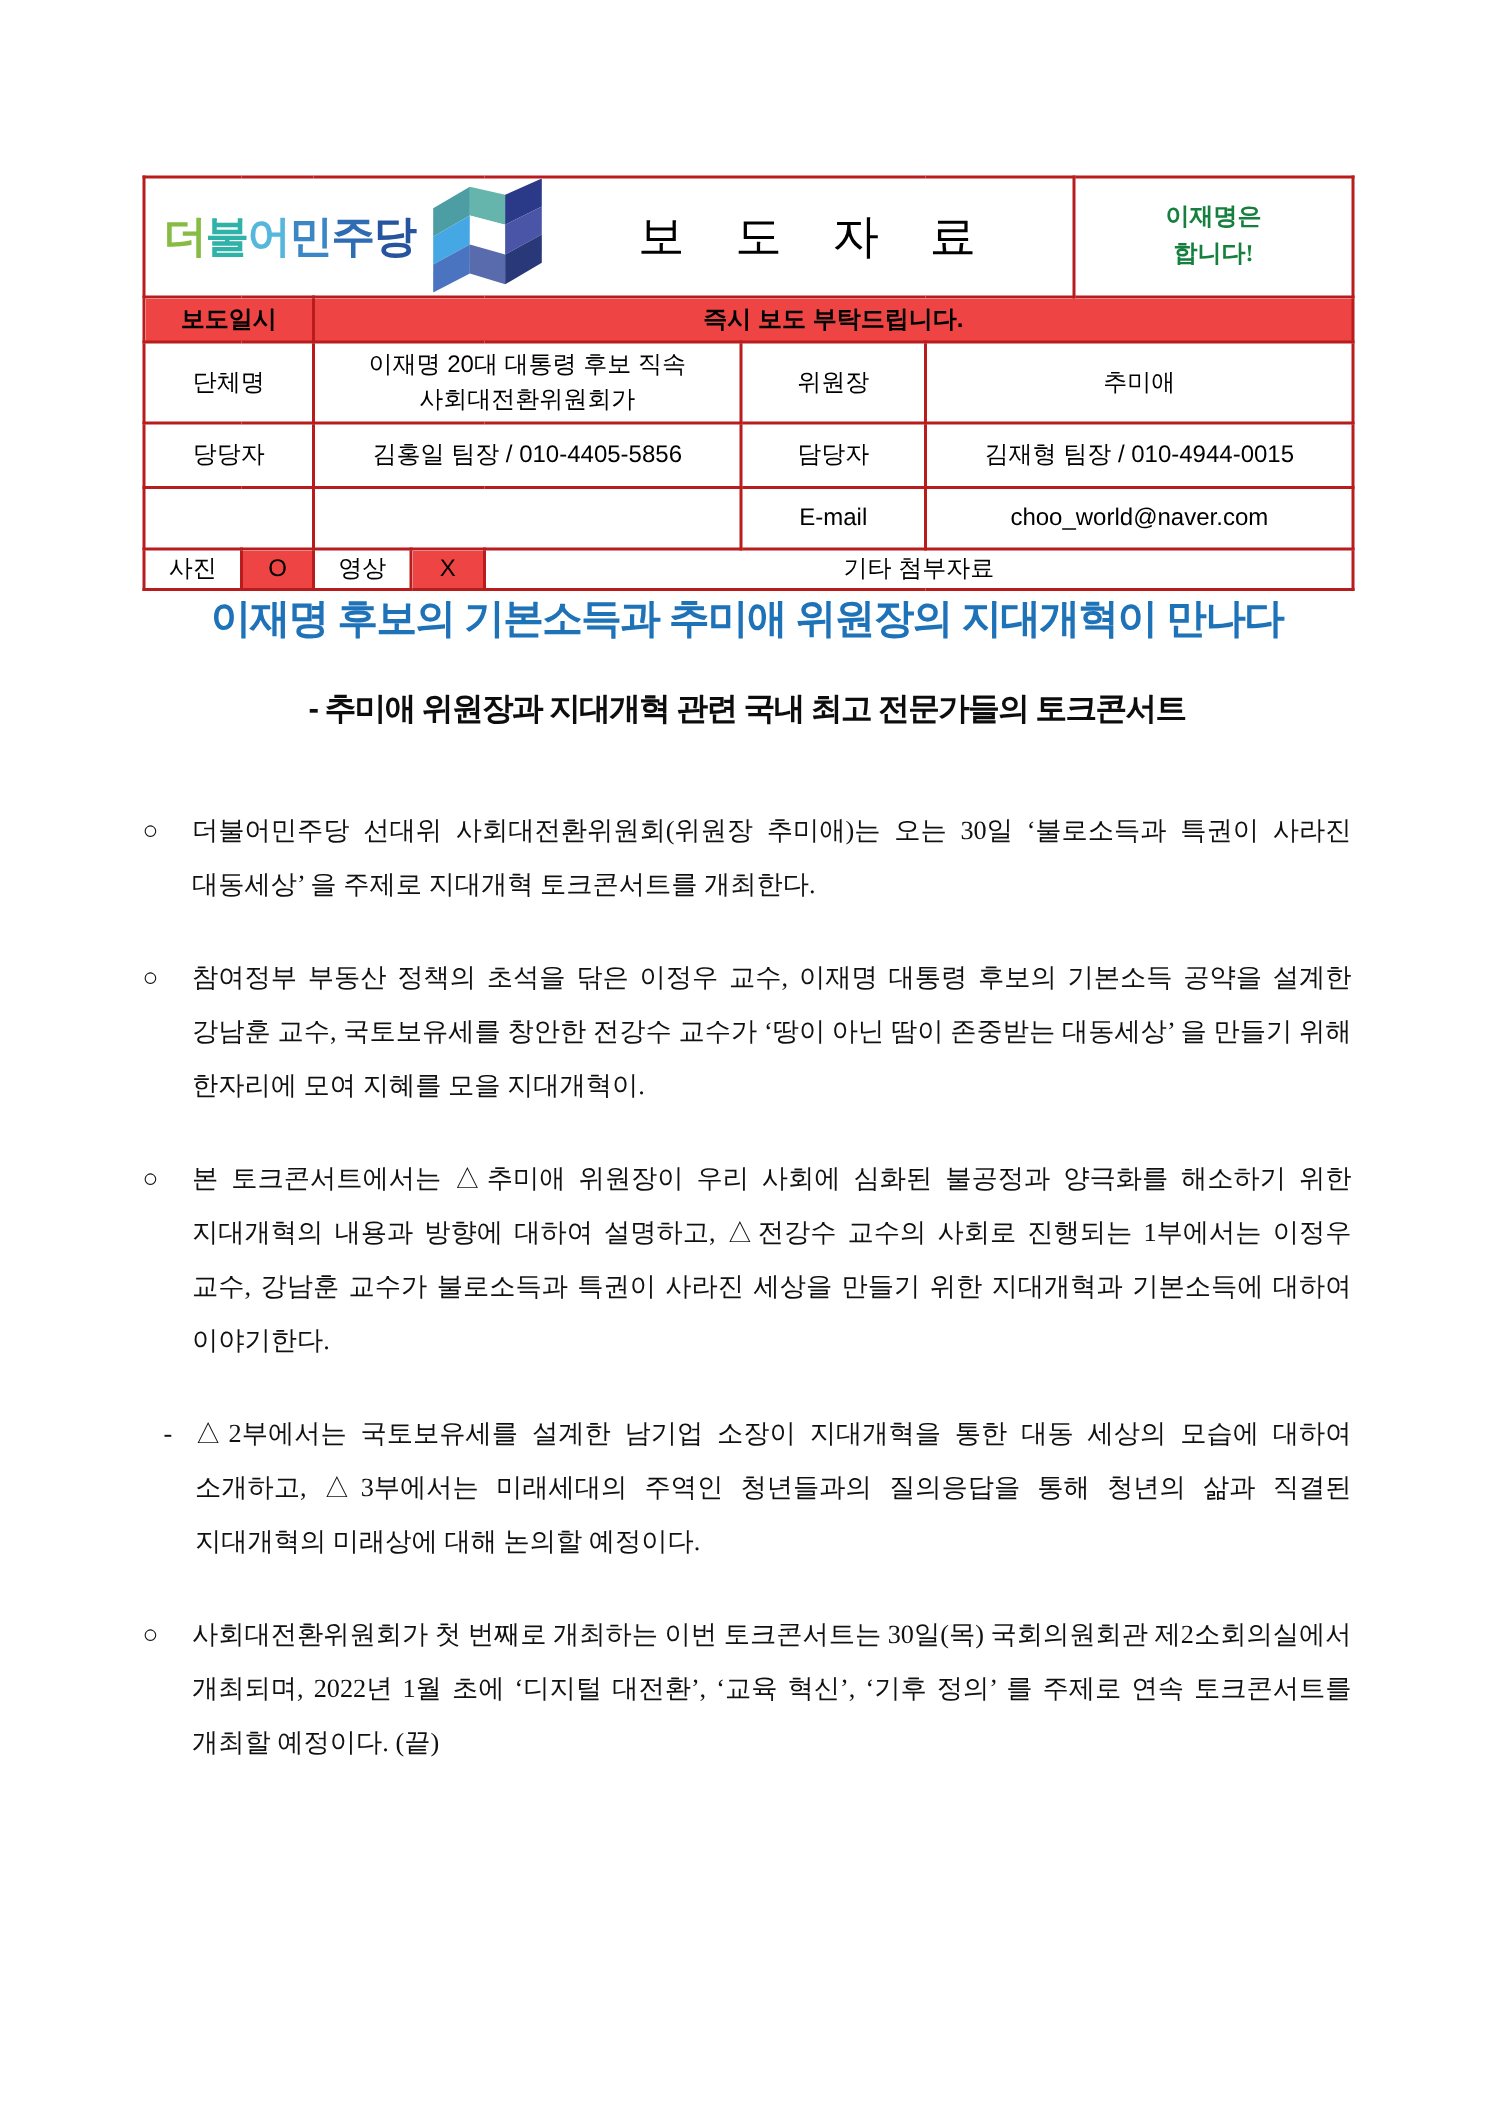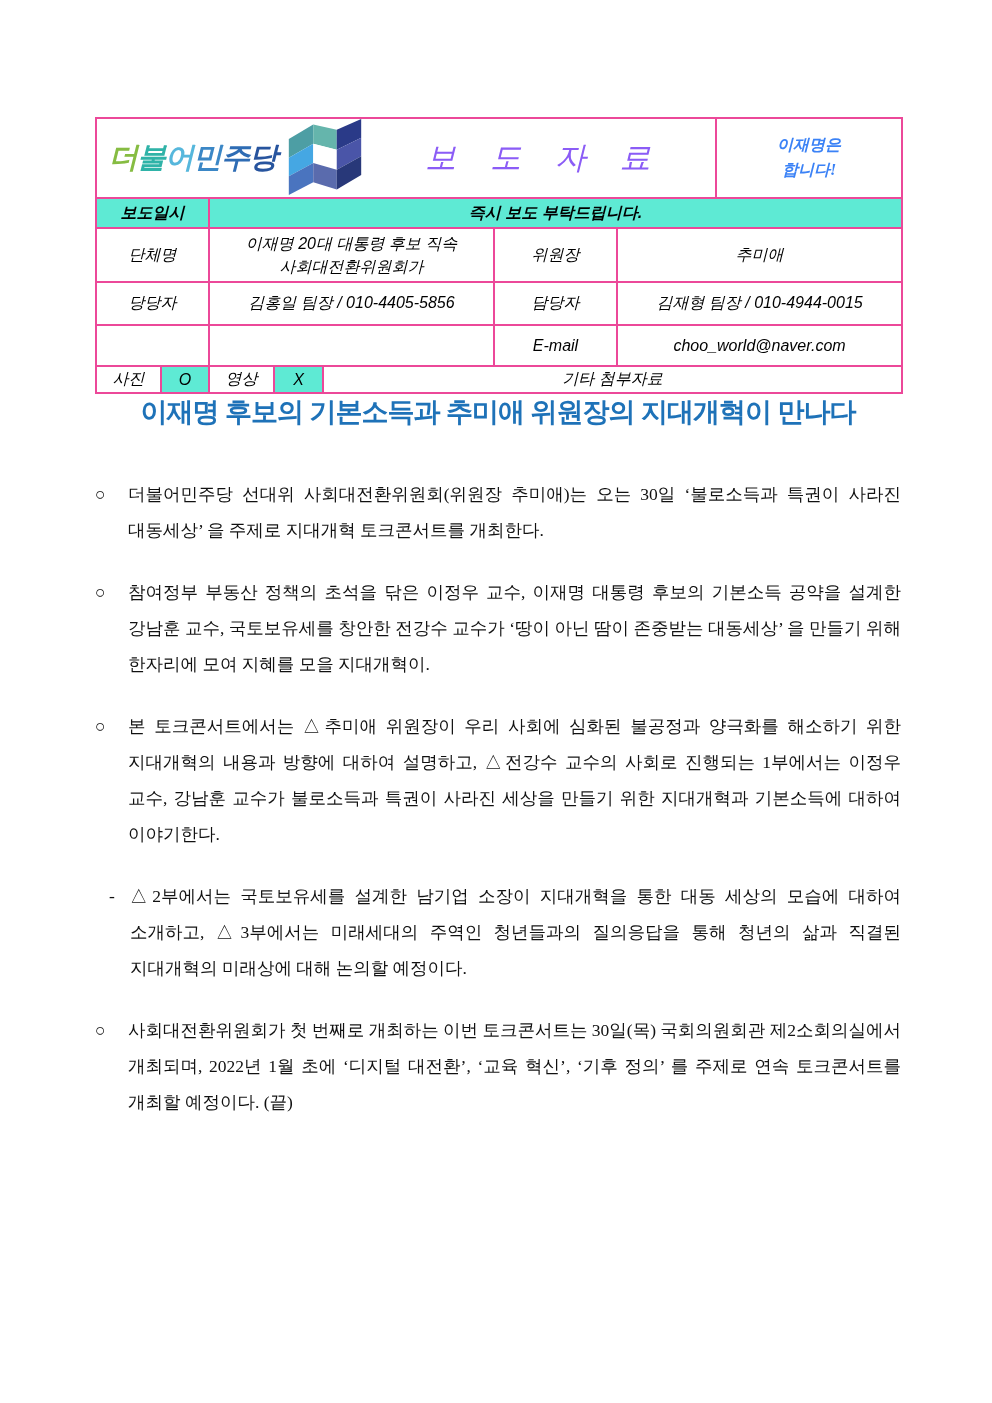--- a/index.html
+++ b/index.html
@@ -8,44 +8,44 @@
     width: 992px; min-height: 1403px; margin: 0 auto; position: relative;
     font-family: "Liberation Sans", sans-serif; color: #000;
   }
   .content { width: 806px; margin-left: 95px; padding-top: 117px; }
 
   
   table.info-table {
     width: 806px; border-collapse: collapse; table-layout: fixed;
   }
   table.info-table td {
-    border: 2px solid #ec4899; font-size: 16px; text-align: center;
-    vertical-align: middle; padding: 2px 4px; overflow: hidden; font-style: italic;
+    border: 2px solid #b91c1c; font-size: 16px; text-align: center;
+    vertical-align: middle; padding: 2px 4px; overflow: hidden;
   }
   .logo-title-cell { height: 76px; }
   .logo-title-wrap { display: flex; align-items: center; width: 100%; }
   .party-logo { display: flex; align-items: center; padding-left: 8px; flex: 0 0 auto; }
   .party-name { font-size: 29px; font-weight: bold; letter-spacing: -1px; white-space: nowrap; }
   .party-name .l0 { color: #86bc42; }
   .party-name .l1 { color: #2fb3a8; }
   .party-name .l2 { color: #56b7dc; }
   .party-name .l3 { color: #3b87c6; }
   .party-name .l4 { color: #2e6cb4; }
   .party-name .l5 { color: #27549e; }
   .flag-wrap { margin-left: 8px; margin-top: -2px; line-height: 0; }
   .doc-type {
     flex: 1 1 auto; text-align: center;
-    font-family: "Liberation Serif", serif; font-size: 31px; color: #8b5cf6;
+    font-family: "Liberation Serif", serif; font-size: 31px; color: #000000;
     letter-spacing: 0.42em; text-indent: 0.42em; white-space: nowrap;
   }
   .slogan-cell {
     font-family: "Liberation Serif", serif; font-size: 21px; font-weight: 600;
-    color: #3b82f6; line-height: 1.55;
+    color: #15803d; line-height: 1.55;
   }
-  .cyan { background: #5eead4; }
+  .cyan { background: #ef4444; }
   .row-label { font-weight: bold; }
   .release-row td { height: 30px; font-weight: bold; }
   .org-row td { height: 54px; }
   .org-value { line-height: 1.45; }
   .contact-row td { height: 43px; }
   .email-row td { height: 41px; }
   .media-row td { height: 20px; }
   td.dotted-left { border-left: 2px dotted #555; }
   td.attach-cell { text-align: left; padding-left: 14px; }
 
@@ -150,20 +150,21 @@
       <td class="cyan dotted-left">O</td>
       <td>영상</td>
       <td class="cyan dotted-left">X</td>
       <td colspan="4" class="attach-cell">기타 첨부자료</td>
     </tr>
   </tbody>
     </table>
 
   <h1 class="headline">이재명 후보의 기본소득과 추미애 위원장의 지대개혁이 만나다</h1>
   <div class="subheads">
+    <div>- 추미애 위원장과 지대개혁 관련 국내 최고 전문가들의 토크콘서트</div>
   </div>
 
   <div class="body-text">
     <div class="para">
       <span class="marker">○</span>
       <div class="ptext">더불어민주당 선대위 사회대전환위원회(위원장 추미애)는 오는 30일 ‘불로소득과 특권이 사라진 대동세상’ 을 주제로 지대개혁 토크콘서트를 개최한다.</div>
     </div>
     <div class="para">
       <span class="marker">○</span>
       <div class="ptext">참여정부 부동산 정책의 초석을 닦은 이정우 교수, 이재명 대통령 후보의 기본소득 공약을 설계한 강남훈 교수, 국토보유세를 창안한 전강수 교수가 ‘땅이 아닌 땀이 존중받는 대동세상’ 을 만들기 위해 한자리에 모여 지혜를 모을 지대개혁이.</div>

